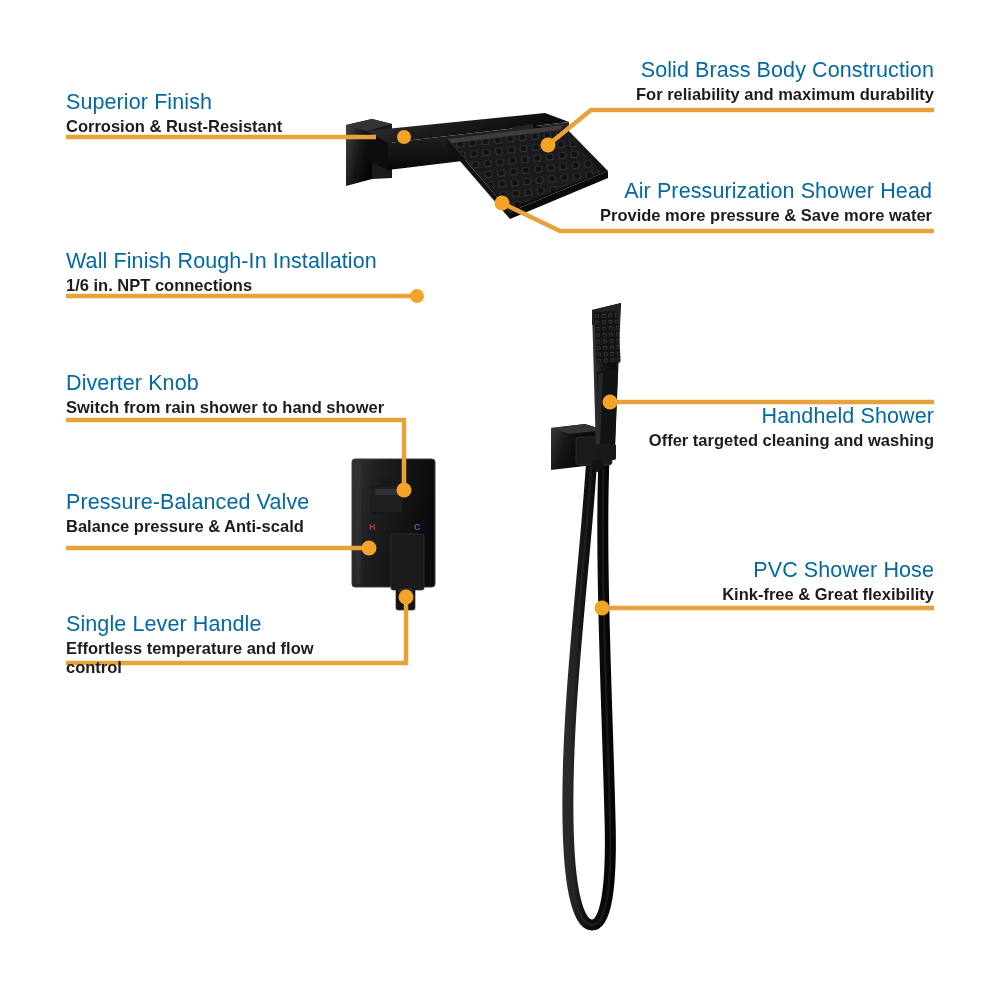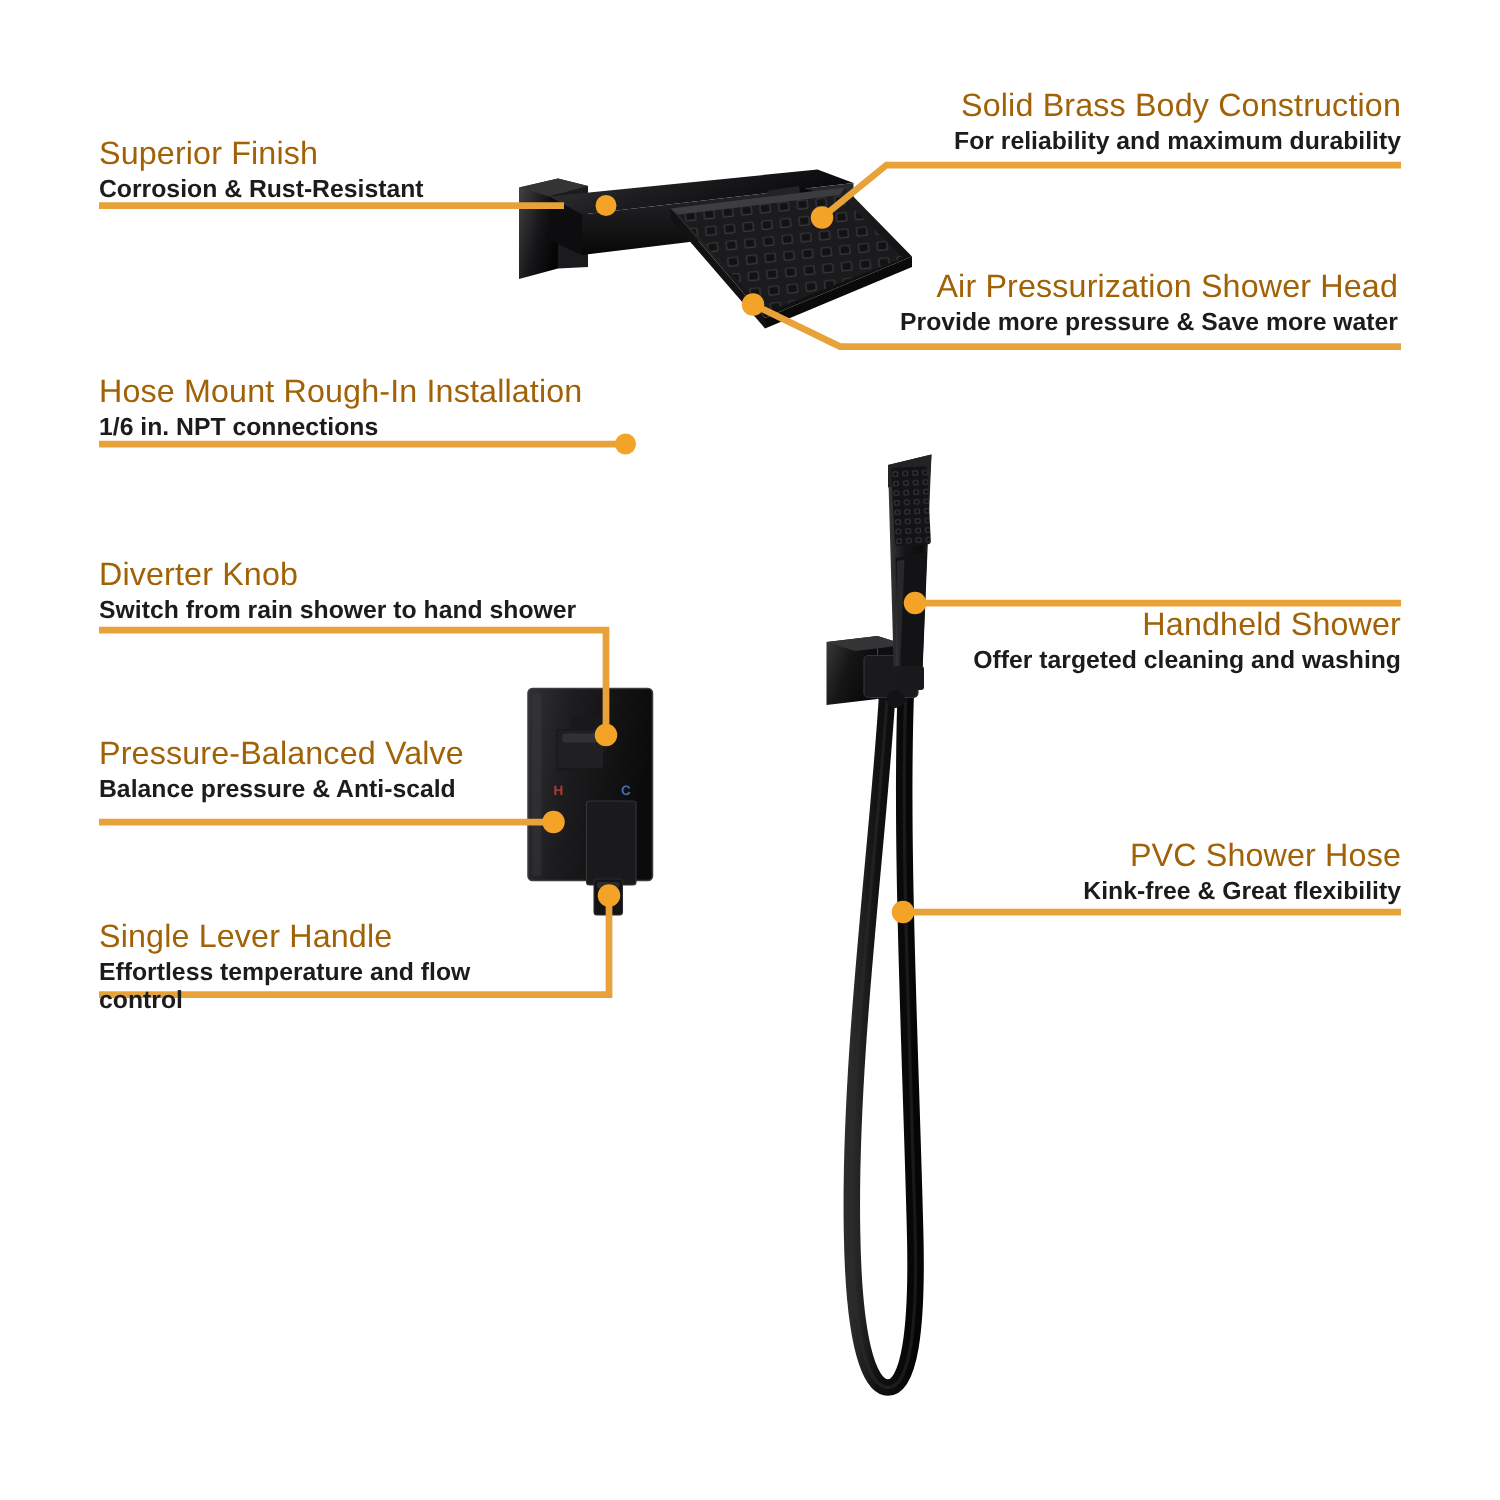--- a/index.html
+++ b/index.html
@@ -14,21 +14,21 @@
   }
   #stage{position:absolute;left:0;top:0;width:1000px;height:1000px;}
 
   
   .callout{position:absolute;}
   .callout .title{
     font-size:21.5px;
     font-weight:400;
     letter-spacing:.1px;
     line-height:1.14;
-    color:#a16207;
+    color:#0369a1;
     white-space:nowrap;
   }
   .callout .sub{
     font-size:16.5px;
     font-weight:700;
     line-height:1.18;
     color:#1c1c1c;
     margin-top:2px;
   }
   .callout.right-align{text-align:right;}
@@ -218,21 +218,21 @@
     <div class="title">Solid Brass Body Construction</div>
     <div class="sub">For reliability and maximum durability</div>
   </div>
 
   <div class="callout right-align" style="left:512px;top:179px;width:420px;">
     <div class="title">Air Pressurization Shower Head</div>
     <div class="sub">Provide more pressure &amp; Save more water</div>
   </div>
 
   <div class="callout" style="left:66px;top:249px;">
-    <div class="title">Hose Mount Rough-In Installation</div>
+    <div class="title">Wall Finish Rough-In Installation</div>
     <div class="sub">1/6 in. NPT connections</div>
   </div>
 
   <div class="callout" style="left:66px;top:371px;">
     <div class="title">Diverter Knob</div>
     <div class="sub">Switch from rain shower to hand shower</div>
   </div>
 
   <div class="callout right-align" style="left:604px;top:376px;width:330px;margin-top:28px;">
     <div class="title">Handheld Shower</div>

